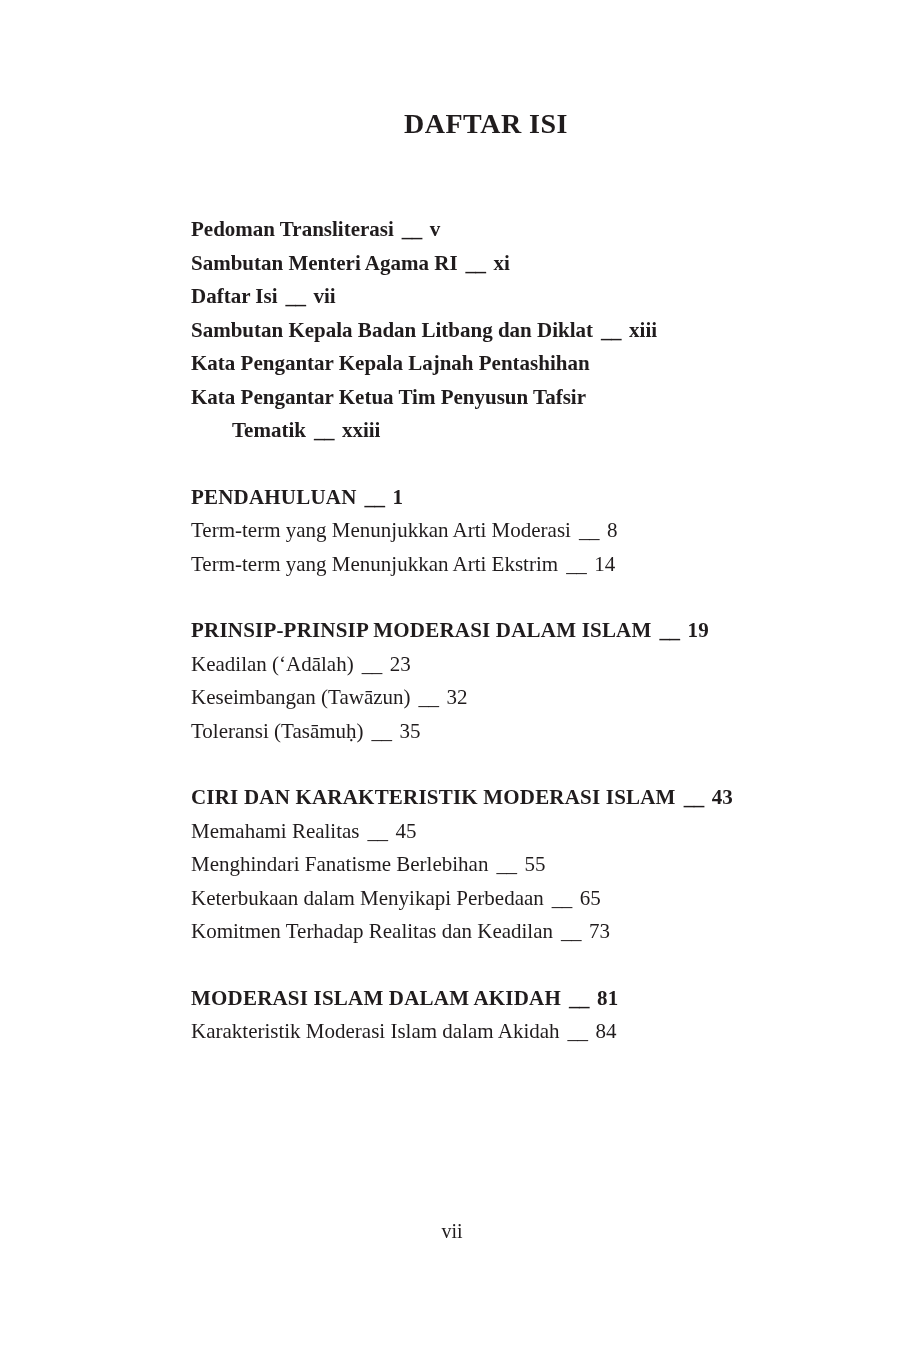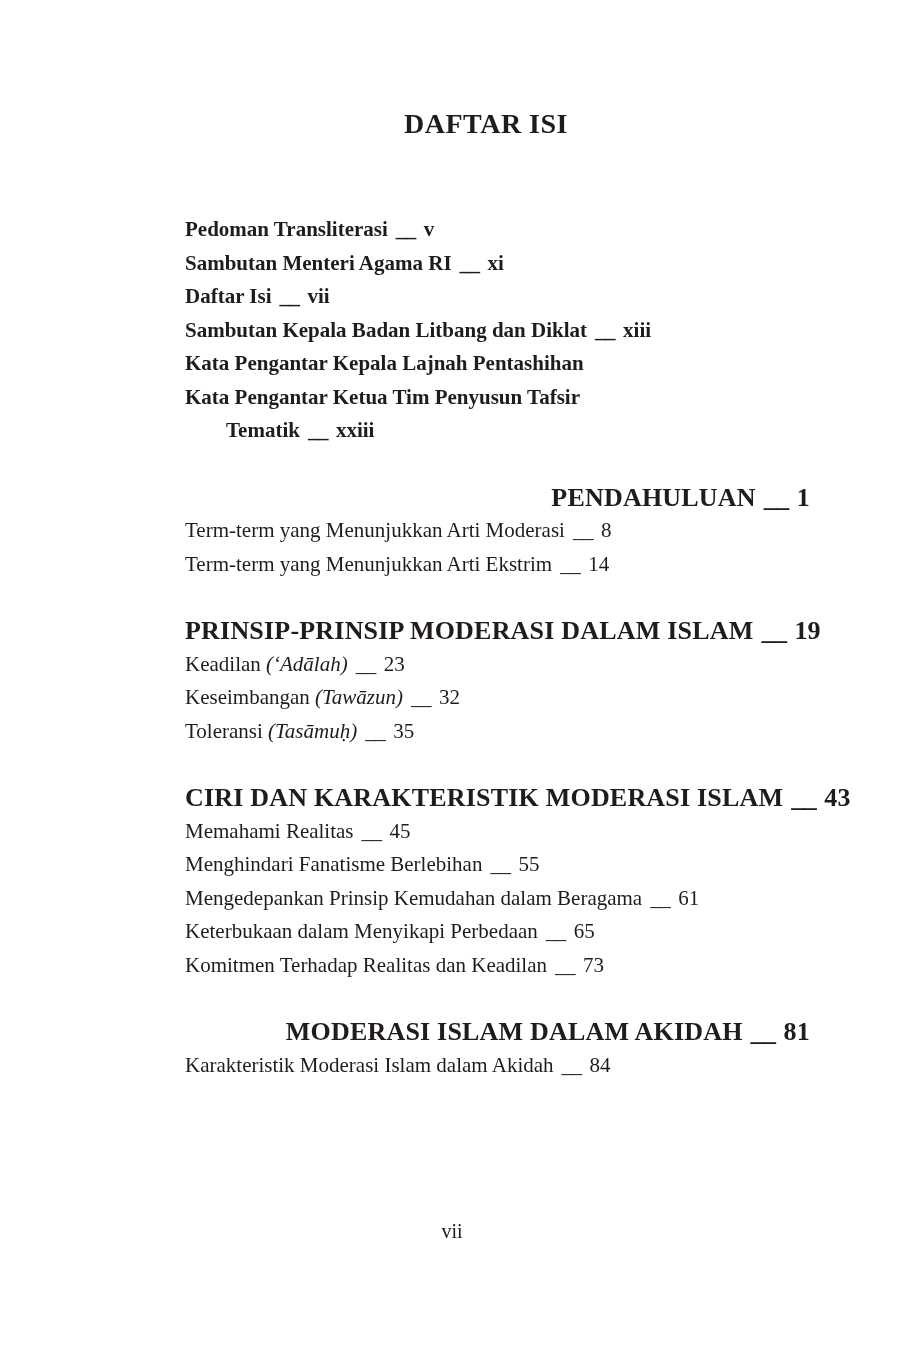--- a/index.html
+++ b/index.html
@@ -33,35 +33,34 @@
   .section {
     margin-top: 33px;
   }
   .section:first-child {
     margin-top: 0;
   }
   .row {
     font-size: 21px;
     line-height: 33.5px;
     white-space: nowrap;
+    margin-left: 6px;
   }
   .section.bold .row {
     font-weight: bold;
   }
   .row.heading {
-    font-size: 26px;
+    font-size: 21px;
     font-weight: bold;
     letter-spacing: 0.2px;
-    text-align: right;
   }
   .row.indent {
     padding-left: 41px;
   }
   .it {
-    font-style: italic;
   }
   .sep {
     margin: 0 8px;
     letter-spacing: -0.5px;
   }
   .folio {
     position: absolute;
     left: 0;
     top: 1216px;
     width: 904px;
@@ -94,21 +93,20 @@
       <div class="section">
         <div class="row heading"><span>PRINSIP-PRINSIP MODERASI DALAM ISLAM</span><span class="sep">__</span><span class="pg">19</span></div>
         <div class="row"><span>Keadilan </span><span class="it">(ʻAdālah)</span><span class="sep">__</span><span class="pg">23</span></div>
         <div class="row"><span>Keseimbangan </span><span class="it">(Tawāzun)</span><span class="sep">__</span><span class="pg">32</span></div>
         <div class="row"><span>Toleransi </span><span class="it">(Tasāmuḥ)</span><span class="sep">__</span><span class="pg">35</span></div>
       </div>
       <div class="section">
         <div class="row heading"><span>CIRI DAN KARAKTERISTIK MODERASI ISLAM</span><span class="sep">__</span><span class="pg">43</span></div>
         <div class="row"><span>Memahami Realitas</span><span class="sep">__</span><span class="pg">45</span></div>
         <div class="row"><span>Menghindari Fanatisme Berlebihan</span><span class="sep">__</span><span class="pg">55</span></div>
-        <div class="row"><span>Mengedepankan Prinsip Kemudahan dalam Beragama</span><span class="sep">__</span><span class="pg">61</span></div>
         <div class="row"><span>Keterbukaan dalam Menyikapi Perbedaan</span><span class="sep">__</span><span class="pg">65</span></div>
         <div class="row"><span>Komitmen Terhadap Realitas dan Keadilan</span><span class="sep">__</span><span class="pg">73</span></div>
       </div>
       <div class="section">
         <div class="row heading"><span>MODERASI ISLAM DALAM AKIDAH</span><span class="sep">__</span><span class="pg">81</span></div>
         <div class="row"><span>Karakteristik Moderasi Islam dalam Akidah</span><span class="sep">__</span><span class="pg">84</span></div>
       </div>
     </div>
 
   <div class="folio">vii</div>

